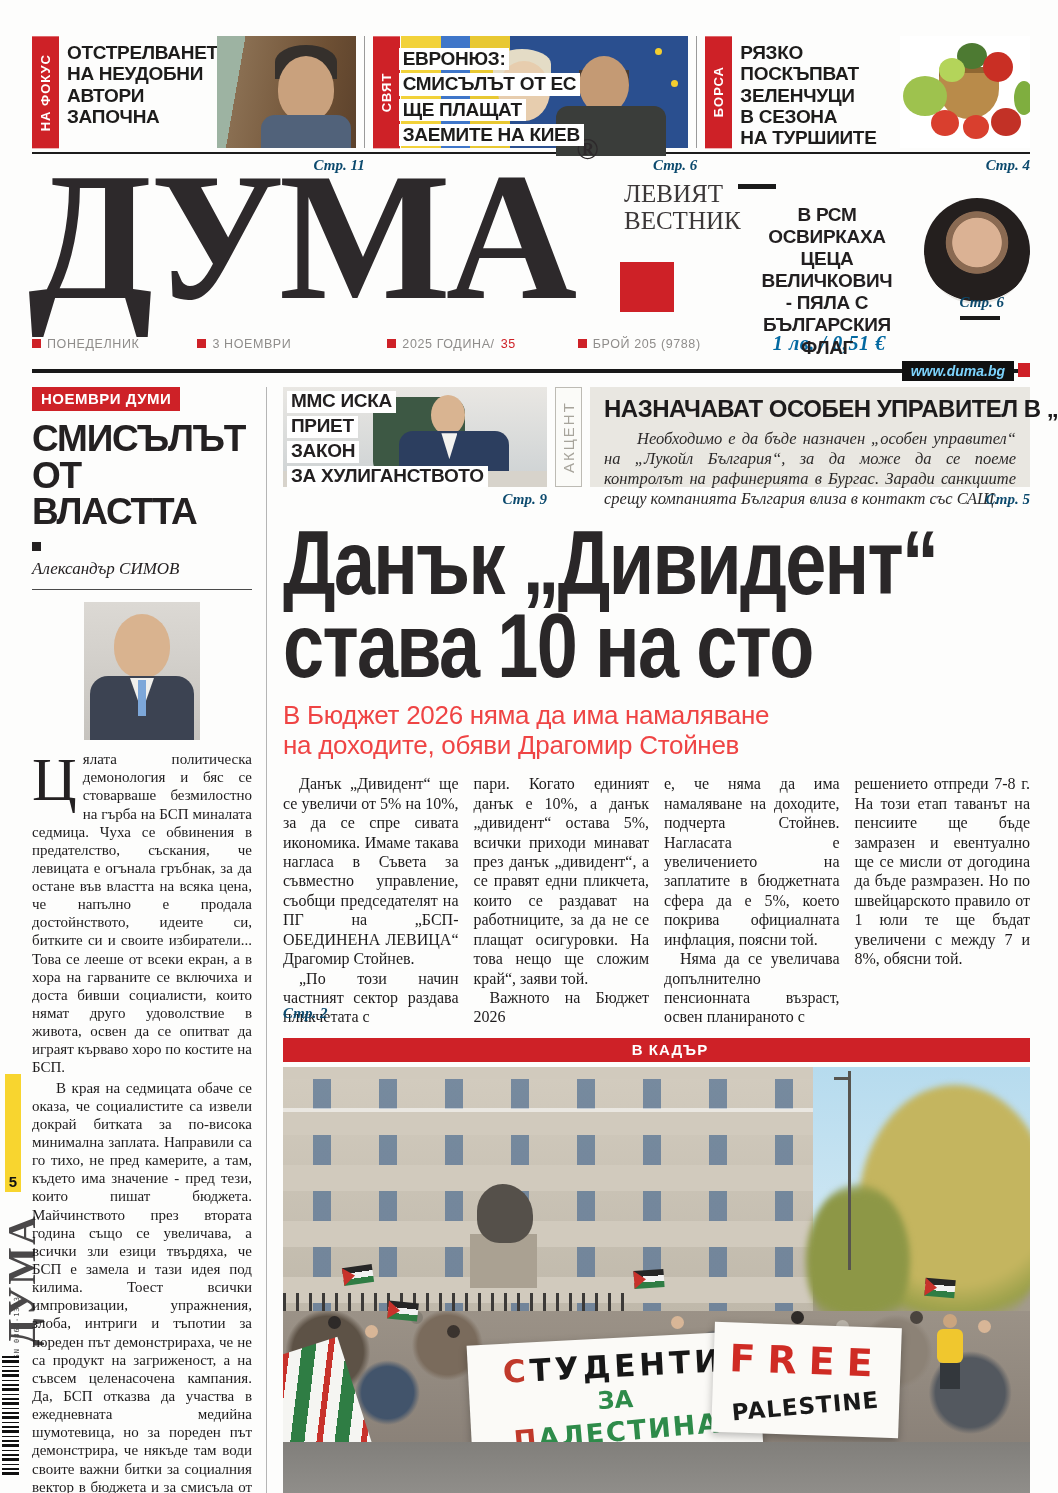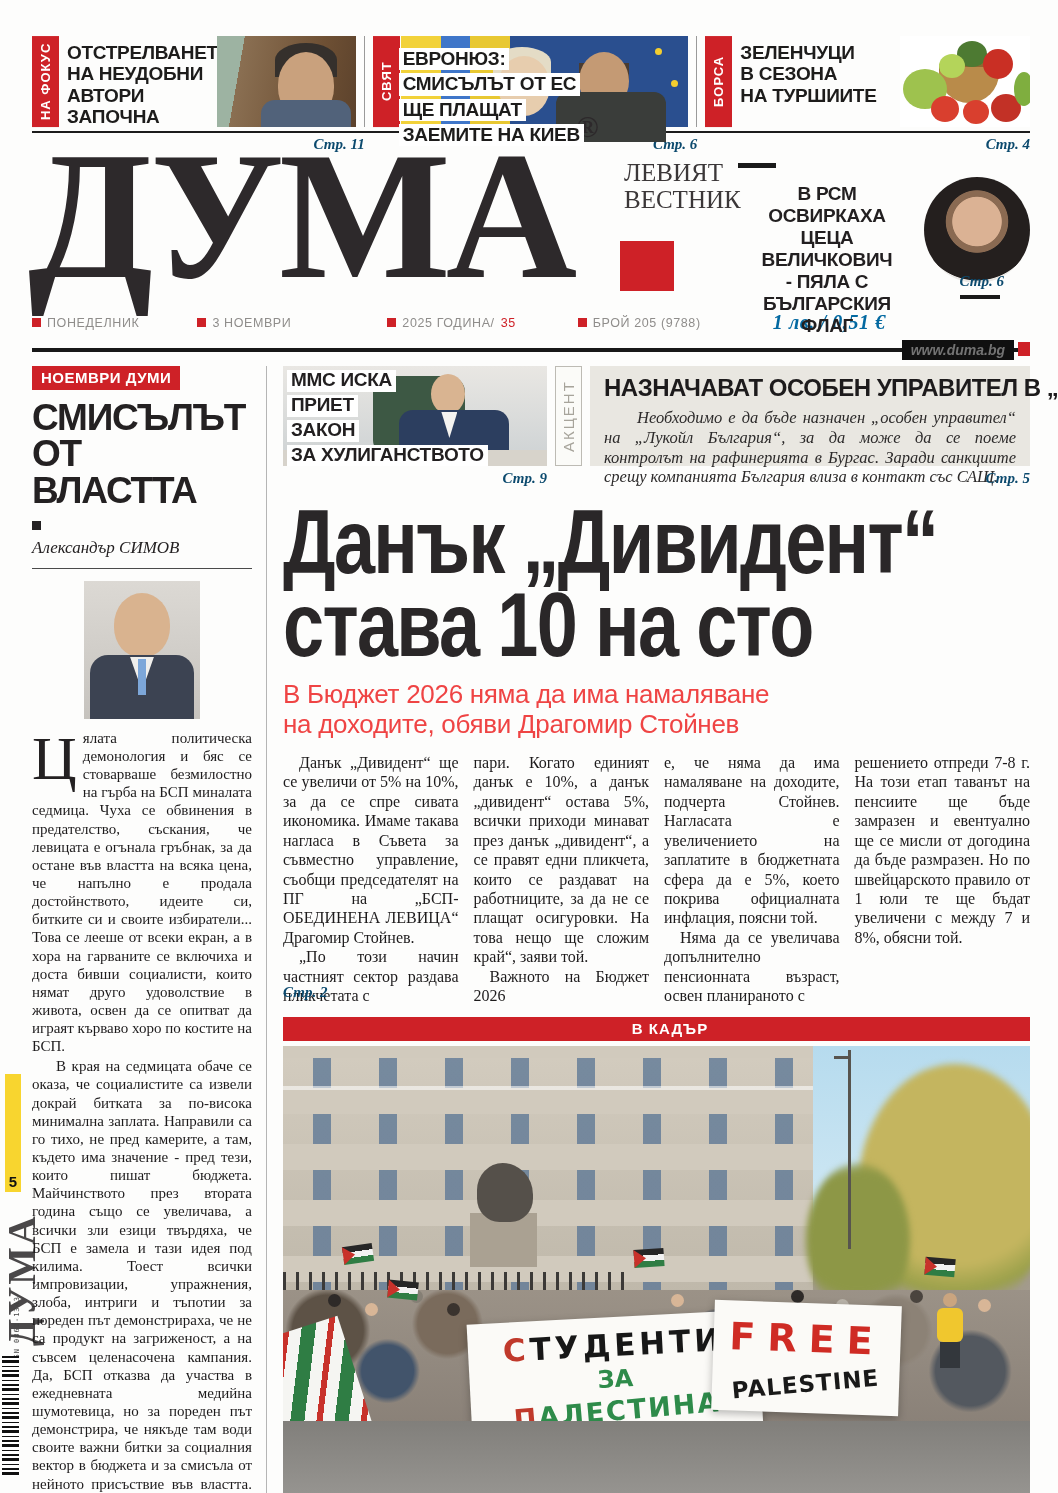--- a/index.html
+++ b/index.html
@@ -74,21 +74,21 @@
   .dateline{display:flex;align-items:center;margin-top:4px;font:400 12.5px "Liberation Sans",sans-serif;color:#8f8d8b;letter-spacing:0.6px;}
   .d-item{display:flex;align-items:center;gap:6px;}
   .sq{width:9px;height:9px;background:var(--accent);flex:0 0 9px;}
   .d-item.i1{margin-right:58px;}
   .d-item.i2{margin-right:96px;}
   .d-item.i3{margin-right:62px;}
   .d-red{color:var(--accent);}
   .price{margin-left:72px;font:700 italic 20px "Liberation Serif",serif;color:#0369a1;}
   .rulewrap{position:relative;margin-top:10px;height:14px;}
   .thick-rule{position:absolute;left:0;right:0;top:4px;height:4px;background:#181818;}
-  .site-chip{position:absolute;right:16px;top:-4px;background:#101010;color:#737373;font:700 italic 14px "Liberation Sans",sans-serif;padding:2px 9px;}
+  .site-chip{position:absolute;right:16px;top:-4px;background:#101010;color:#7dd3fc;font:700 italic 14px "Liberation Sans",sans-serif;padding:2px 9px;}
   .site-sq{position:absolute;right:0;top:-2px;width:12px;height:14px;background:var(--accent);}
 
   
   .main{display:flex;margin-top:8px;}
   .opinion{width:235px;flex:0 0 235px;border-right:1px solid #b5b5b5;padding-right:14px;}
   .lead-wrap{flex:1;padding-left:16px;min-width:0;}
 
   
   .kicker{display:inline-block;background:var(--accent);color:#fff;font:700 15px "Liberation Sans",sans-serif;letter-spacing:0.5px;padding:3px 9px 4px;}
   .opinion-h{margin-top:10px;font:700 37px/0.98 "Liberation Sans",sans-serif;letter-spacing:-1.2px;color:#242122;}
@@ -235,20 +235,21 @@
               <span class="bl">ЗАЕМИТЕ НА КИЕВ</span>
             </div>
         </div>
         <div class="teaser-foot"><span class="pg">Стр. 6</span></div>
       </div>
 
       <div class="teaser">
         <div class="teaser-main">
           <div class="section-tab">БОРСА</div>
           <div class="t-head t3-text">
+              <span class="bl">РЯЗКО ПОСКЪПВАТ</span>
               <span class="bl">ЗЕЛЕНЧУЦИ</span>
               <span class="bl">В СЕЗОНА</span>
               <span class="bl">НА ТУРШИИТЕ</span>
             </div>
           <div class="t-photo ph-veg">
             <div class="basket"></div>
             <div class="blob" style="left:2%;top:36%;width:44px;height:40px;background:#9ec24e;"></div>
             <div class="blob" style="left:44%;top:6%;width:30px;height:26px;background:#4d7a32;"></div>
             <div class="blob" style="left:64%;top:14%;width:30px;height:30px;background:#c92f24;"></div>
             <div class="blob" style="left:30%;top:20%;width:26px;height:24px;background:#b4d45a;"></div>

